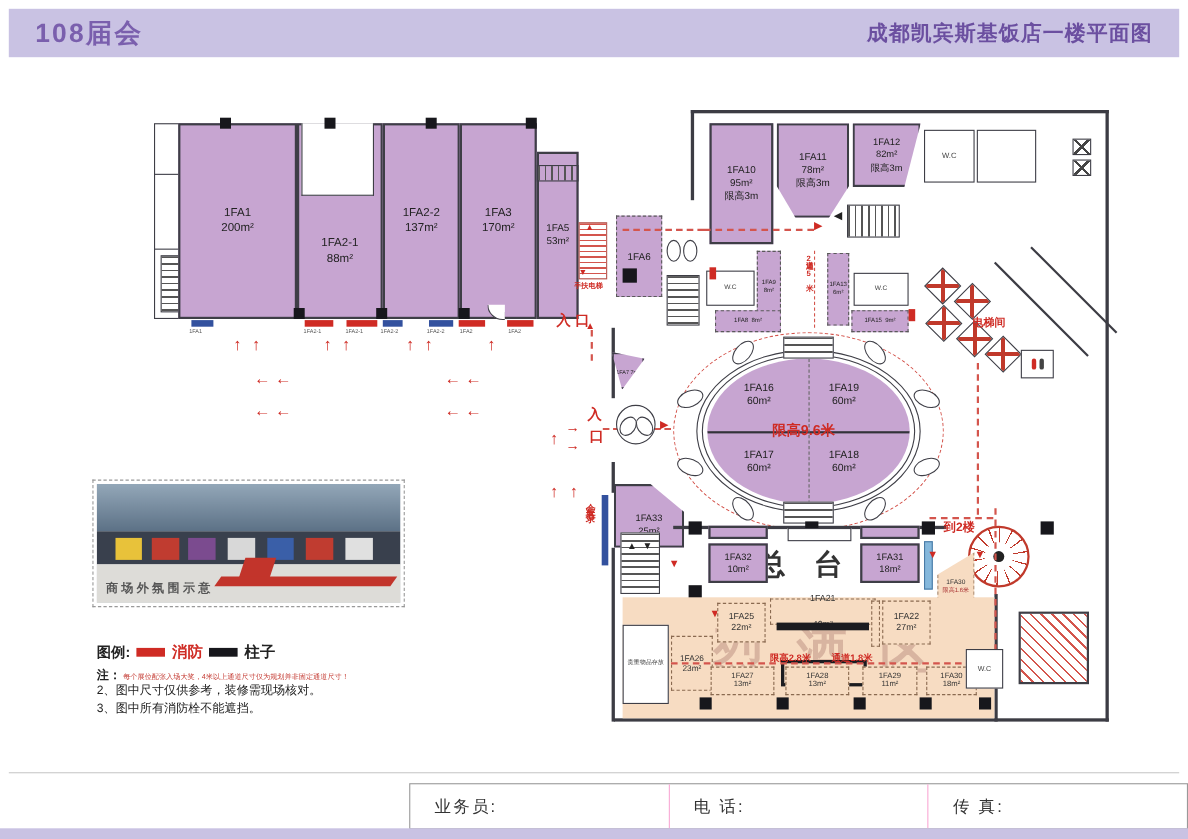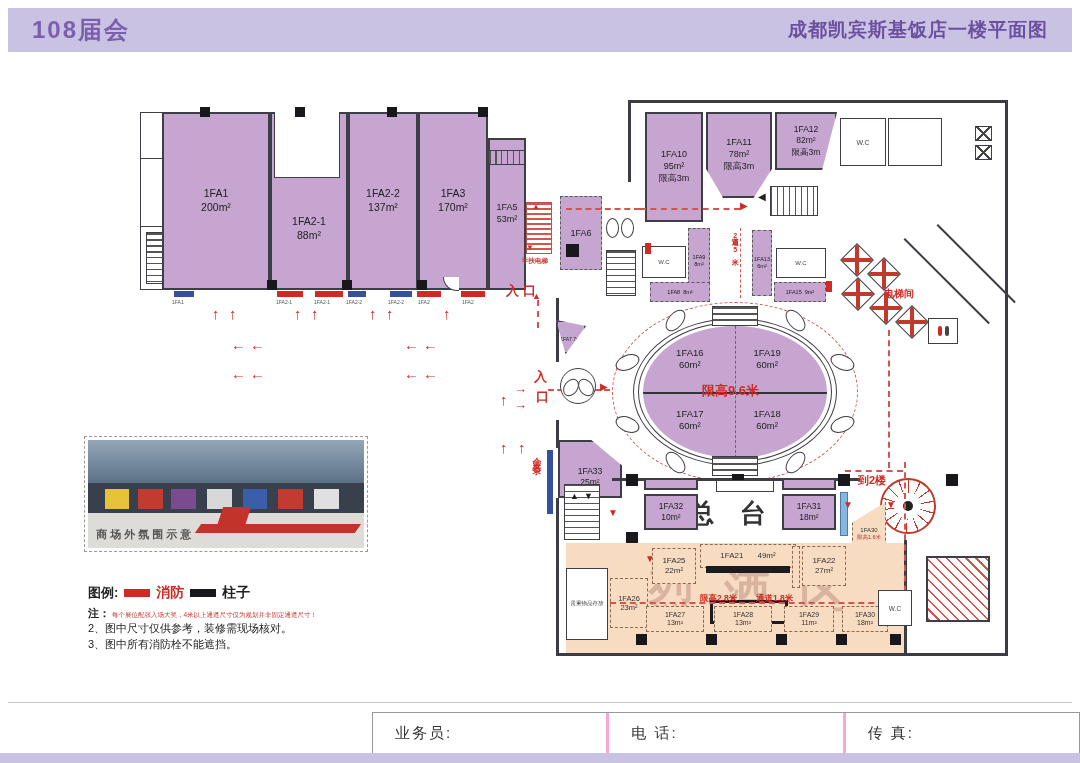--- a/index.html
+++ b/index.html
@@ -6,21 +6,21 @@
   .page{position:relative;width:1080px;height:763px;background:#fff;overflow:hidden;
         font-family:"Liberation Sans","DejaVu Sans",sans-serif;color:#222;}
   .abs{position:absolute;box-sizing:border-box;}
   
   .topbar{left:8px;top:8px;width:1064px;height:44px;background:#c9c2e3;display:flex;align-items:center;justify-content:space-between;padding:0 24px;}
   .t-left{font-size:24px;font-weight:bold;color:#7a5fad;letter-spacing:2px;}
   .t-right{font-size:19px;font-weight:bold;color:#6b4fa0;letter-spacing:1px;}
   .botbar{left:0;top:753px;width:1080px;height:10px;background:#c9c2e3;}
   .hairline{left:8px;top:702px;width:1064px;height:1px;background:#c9c9c9;}
   .ftable{left:372px;top:712px;width:708px;height:42px;border:1px solid #999;display:flex;}
-  .fcell{flex:1;border-left:3px solid #f9a8d4;display:flex;align-items:center;padding-left:22px;font-size:15px;color:#333;letter-spacing:2px;}
+  .fcell{flex:1;border-left:1px solid #f9a8d4;display:flex;align-items:center;padding-left:22px;font-size:15px;color:#333;letter-spacing:2px;}
   .fcell:first-child{border-left:none;}
   
   .room{background:#c7a5d1;border:2px solid #3e3e46;display:flex;flex-direction:column;align-items:center;justify-content:center;text-align:center;line-height:1.3;color:#222;}
   .droom{background:#c7a5d1;border:1.5px dashed #5a5a5a;display:flex;flex-direction:column;align-items:center;justify-content:center;text-align:center;line-height:1.2;color:#222;}
   .proom{background:#f7dcc2;border:1.5px dashed #8a6a50;display:flex;flex-direction:column;align-items:center;justify-content:center;text-align:center;line-height:1.2;color:#333;}
   .wroom{background:#fff;border:1.5px solid #3e3e46;display:flex;align-items:center;justify-content:center;text-align:center;color:#444;}
   .wall{background:#3c3c44;}
   .pillar{background:#17171c;}
   .fire{background:#cf2b24;}
   .bluebar{background:#33519e;}
@@ -318,21 +318,21 @@
   </div>
   <div class="abs proom" style="left:610px;top:578px;width:38px;height:50px;font-size:7.5px;">
     <span class="rm">1FA26</span>
       <span class="ra">23m²</span>
   </div>
   <span class="abs arr" style="left:645px;top:554px;font-size:10px;">▼</span>
   <div class="abs proom" style="left:652px;top:548px;width:44px;height:36px;font-size:8px;">
     <span class="rm">1FA25</span>
       <span class="ra">22m²</span>
   </div>
-  <div class="abs proom" style="left:700px;top:544px;width:96px;height:24px;font-size:8px;flex-direction:row;gap:14px;">
+  <div class="abs proom" style="left:700px;top:544px;width:96px;height:24px;font-size:8px;flex-direction:column;gap:14px;">
     <span class="rm">1FA21</span>
       <span class="ra">49m²</span>
   </div>
   <div class="abs" style="left:706px;top:566px;width:84px;height:7px;background:#1c1c20;"></div>
   <div class="abs" style="left:710px;top:576px;width:78px;height:24px;border:3px solid #1c1c20;background:#f7dcc2;display:flex;align-items:center;justify-content:center;font-size:10px;font-weight:bold;color:#222;margin-top:24px;">
     <span>吧台</span>
   </div>
   <div class="abs proom" style="left:792px;top:546px;width:8px;height:42px;"></div>
   <div class="abs proom" style="left:802px;top:546px;width:44px;height:40px;font-size:8px;">
     <span class="rm">1FA22</span>

